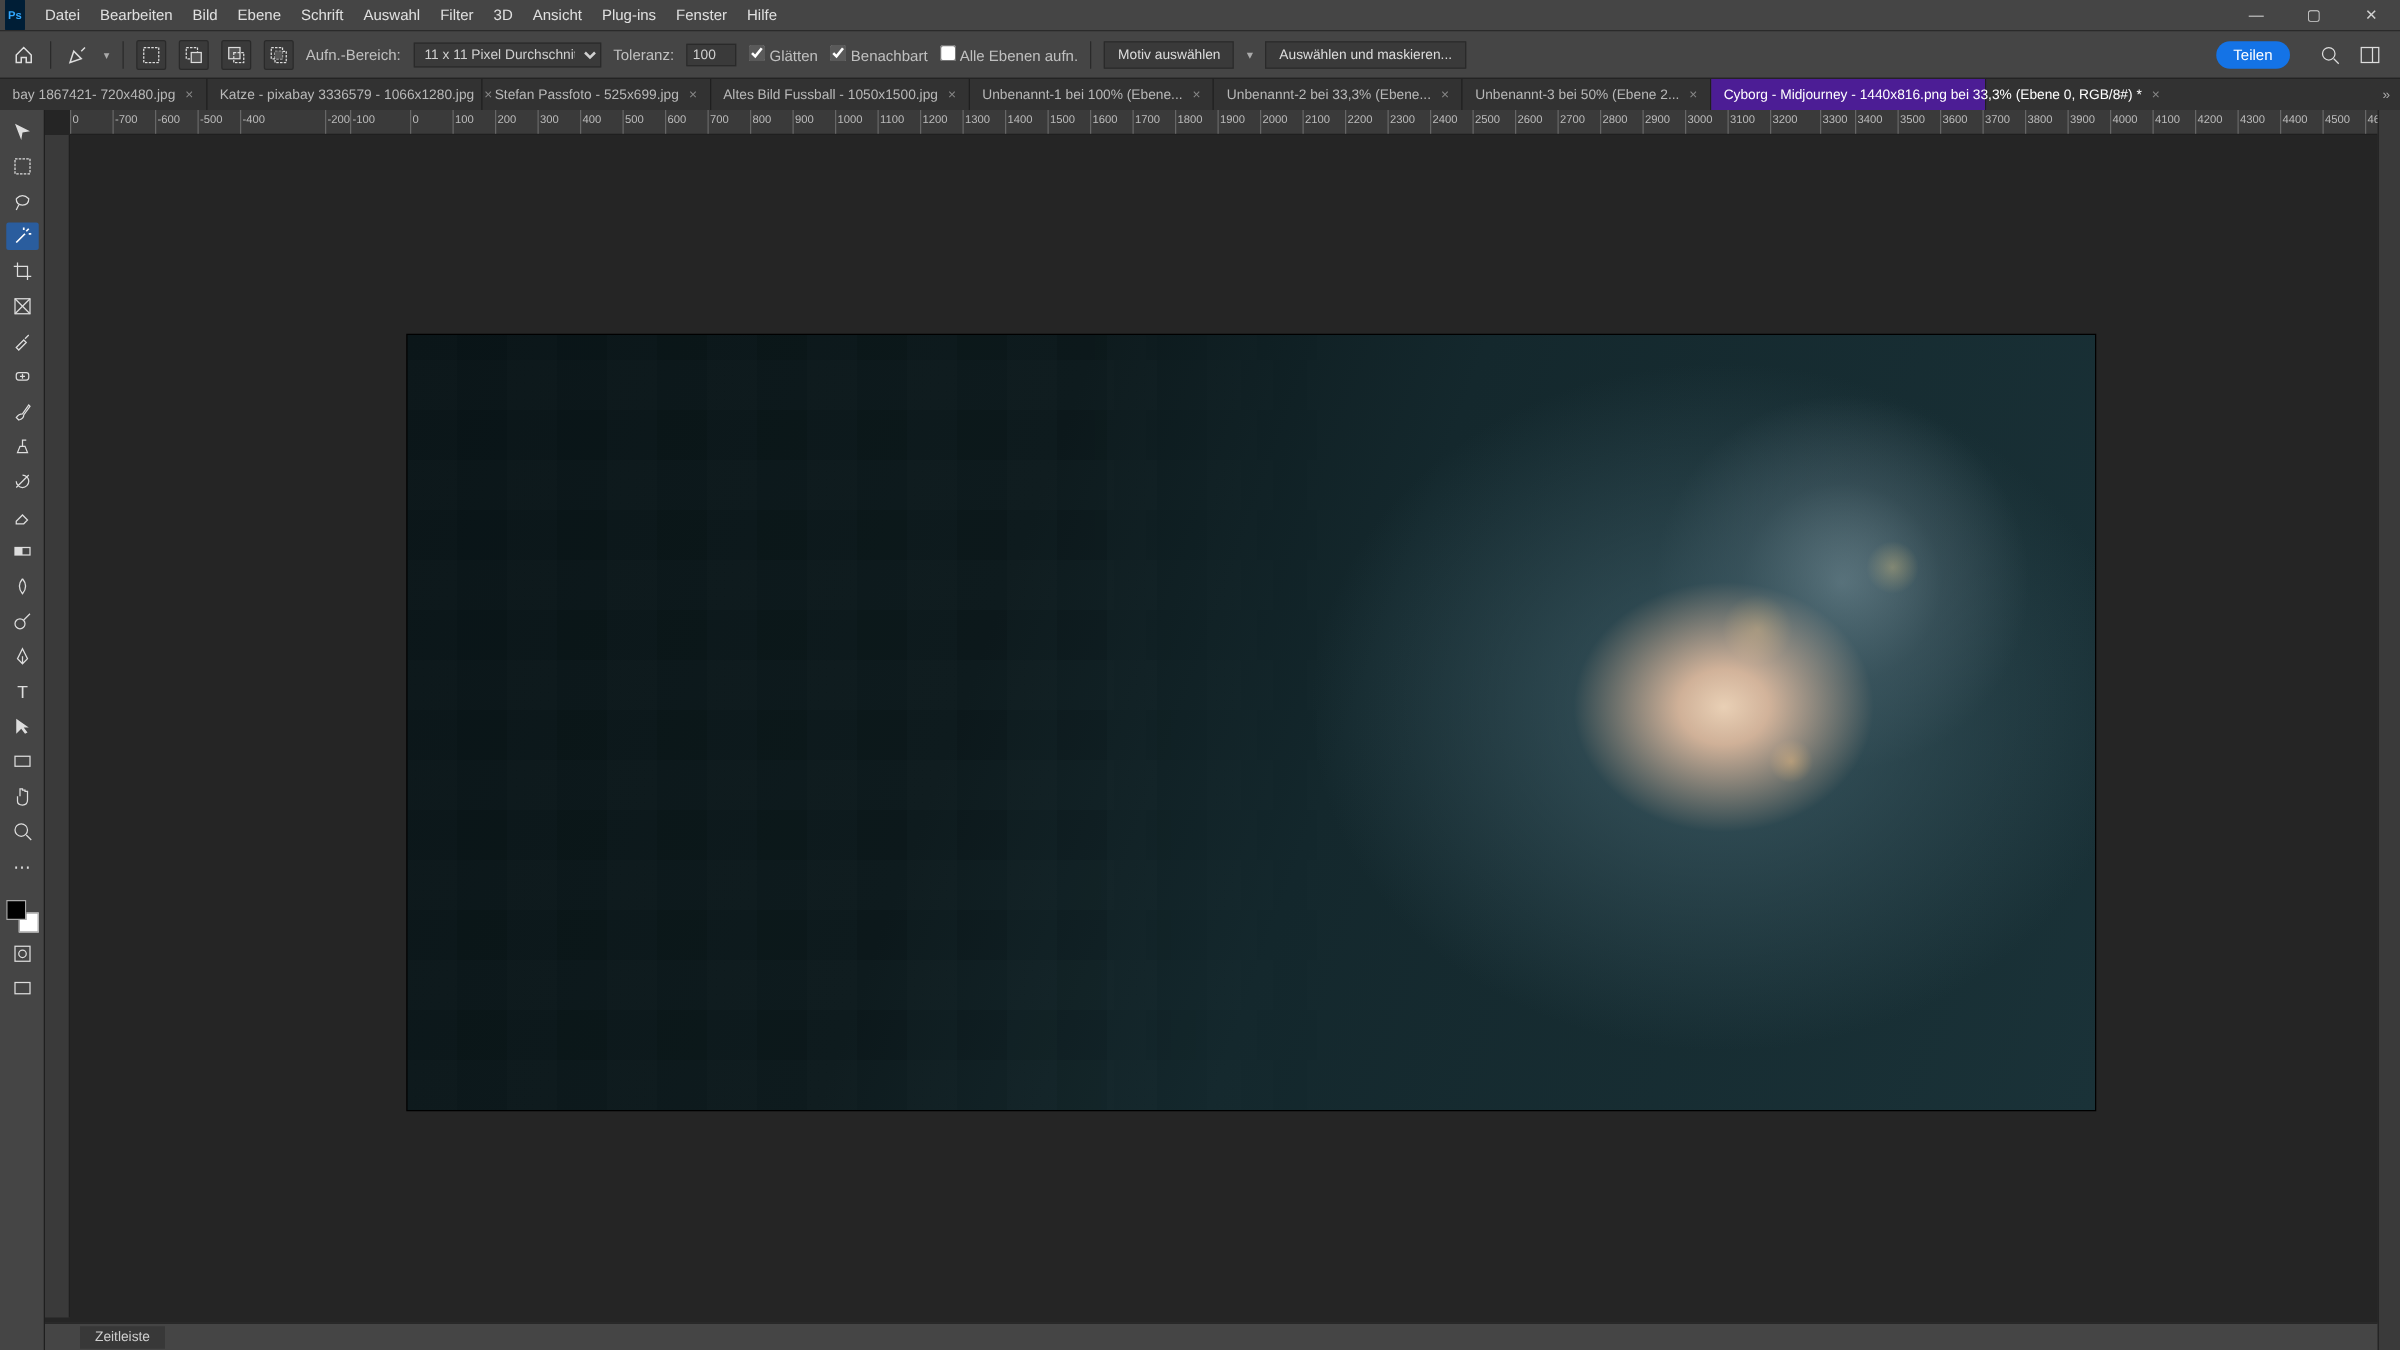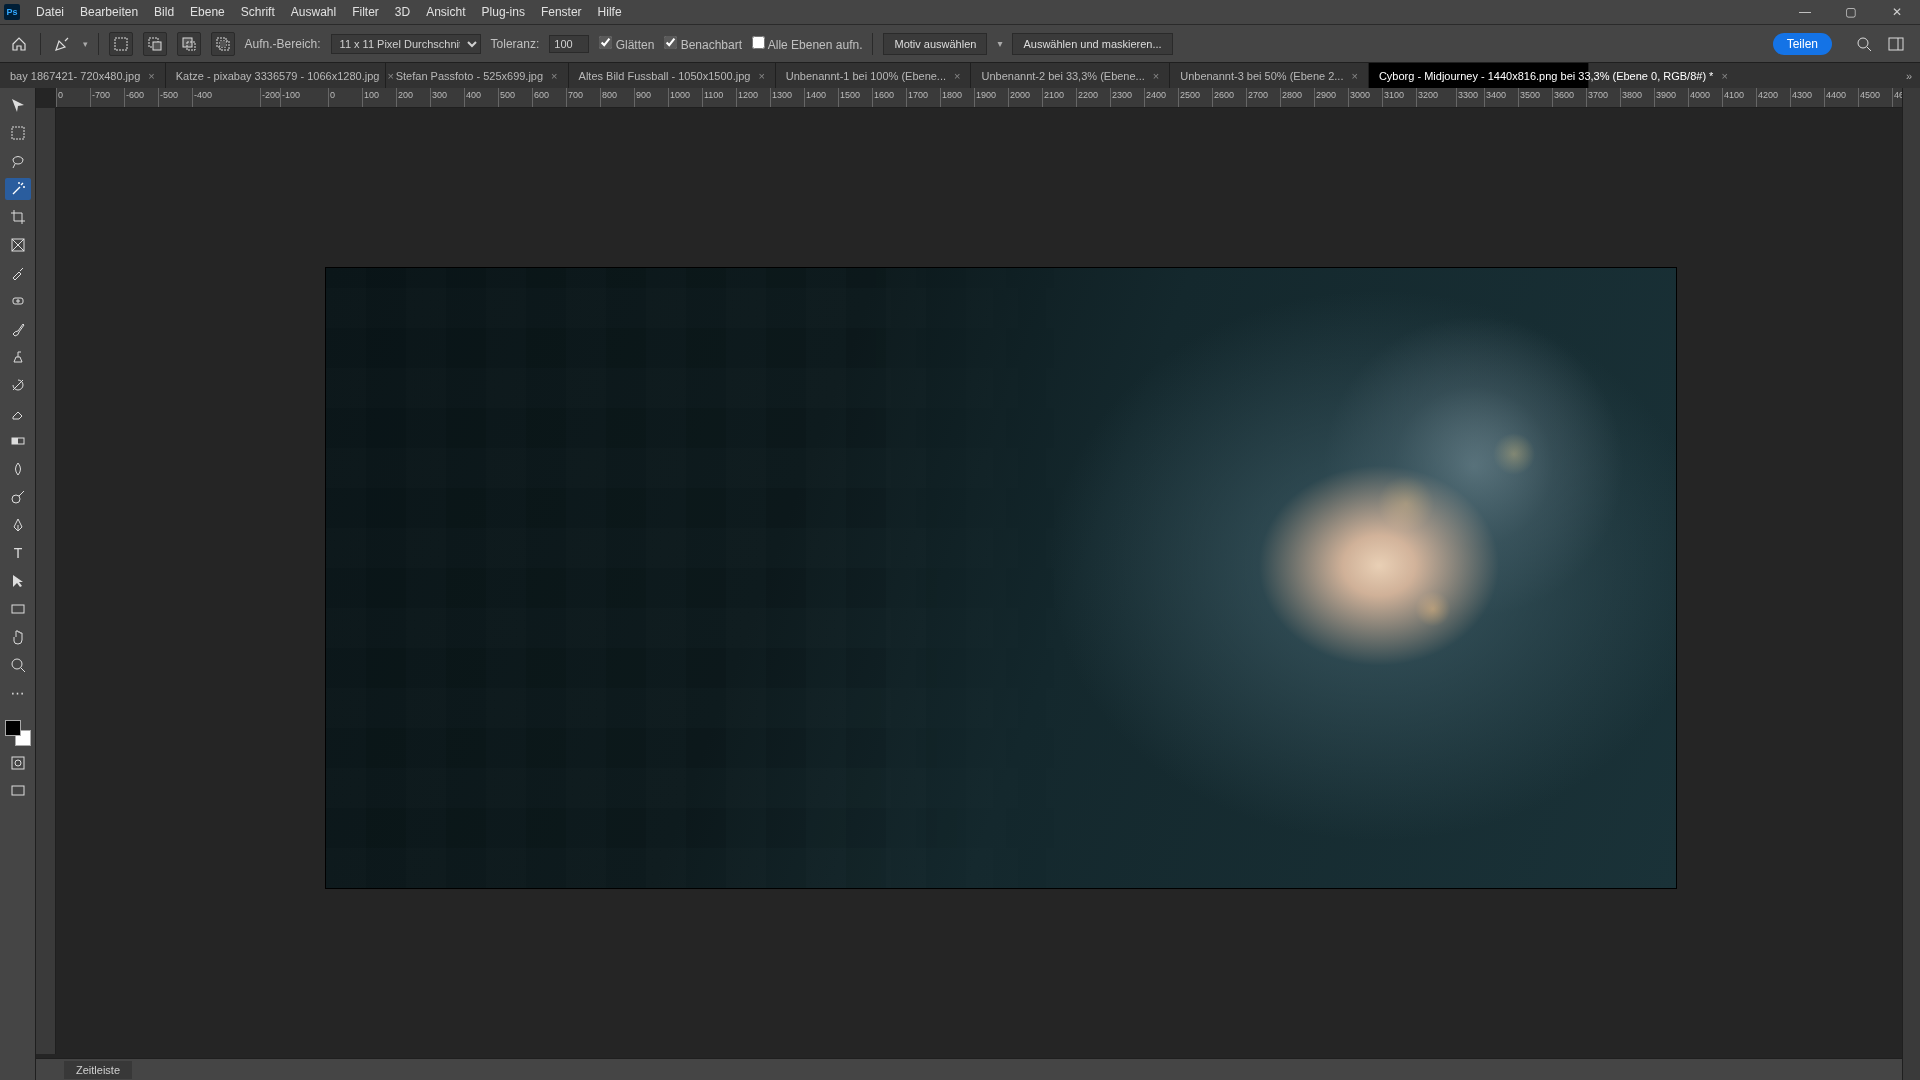--- a/index.html
+++ b/index.html
@@ -1,34 +1,34 @@
 <!DOCTYPE html>
 <html><head>
 <meta charset="utf-8">
 <style>
 * { margin: 0; padding: 0; box-sizing: border-box; font-family: "Segoe UI", Tahoma, sans-serif; }
 body { background: #323232; color: #d0d0d0; overflow: hidden; width: 1920px; height: 1080px; position: relative; }
 .menubar { background: #454545; height: 24px; display: flex; align-items: center; font-size: 12px; padding-left: 4px; position: relative; }
-.menubar .ps-icon { width: 16px; height: 16px; background: #001e36; color: #31a8ff; font-size: 9px; font-weight: bold; display: flex; align-items: center; justify-content: center; border-radius: 2px; margin-right: 8px; }
+.menubar .ps-icon { width: 16px; height: 26px; background: #001e36; color: #31a8ff; font-size: 9px; font-weight: bold; display: flex; align-items: center; justify-content: center; border-radius: 2px; margin-right: 8px; }
 .menubar .menu-item { padding: 0 8px; cursor: default; color: #e0e0e0; }
 .menubar .win-controls { position: absolute; right: 0; display: flex; }
 .menubar .win-controls span { width: 46px; height: 24px; display: flex; align-items: center; justify-content: center; font-size: 12px; }
 .optionsbar { background: #454545; height: 38px; border-top: 1px solid #2a2a2a; display: flex; align-items: center; padding: 0 8px; font-size: 12px; gap: 10px; position: relative; }
 .optionsbar .home-btn { width: 22px; height: 22px; display:flex; align-items:center; justify-content:center; }
 .optionsbar .tool-icon { width: 22px; height: 22px; display:flex; align-items:center; justify-content:center; }
 .optionsbar .sep { width:1px; height:22px; background:#2a2a2a; }
 .optionsbar .icon-btn { width: 24px; height: 24px; background:#3a3a3a; border:1px solid #2a2a2a; display:flex; align-items:center; justify-content:center; border-radius:2px; }
 .optionsbar label { color:#c0c0c0; }
 .optionsbar select, .optionsbar input[type=text] { background:#3a3a3a; border:1px solid #2a2a2a; color:#d0d0d0; font-size:11px; padding:2px 4px; }
 .optionsbar input[type=checkbox]{ accent-color:#5a5a5a; }
 .optionsbar .share-btn { background:#1473e6; color:#fff; border-radius:14px; padding:4px 14px; font-size:12px; margin-left:auto; }
 .optionsbar .right-icons { display:flex; gap:16px; margin-left:14px; margin-right:8px; }
 .tabstrip { background:#323232; height:26px; display:flex; align-items:stretch; font-size:11px; border-top:1px solid #1f1f1f; overflow:hidden; }
 .tabstrip .doc-tab { display:flex; align-items:center; padding:0 10px; border-right:1px solid #1f1f1f; color:#b8b8b8; white-space:nowrap; max-width:220px; }
-.tabstrip .doc-tab.active { background:#000000; color:#fff; }
+.tabstrip .doc-tab.active { background:#4c1d95; color:#fff; }
 .tabstrip .doc-tab .close { margin-left:8px; color:#888; }
 .tabstrip .overflow { width:22px; display:flex; align-items:center; justify-content:center; color:#aaa; margin-left:auto; }
 .workarea { position:absolute; top:88px; bottom:0; left:0; right:0; display:flex; }
 .toolbox { width:36px; background:#454545; display:flex; flex-direction:column; align-items:center; padding-top:6px; gap:6px; border-right:1px solid #1f1f1f; }
 .toolbox .tool { width:26px; height:22px; display:flex; align-items:center; justify-content:center; color:#ddd; font-size:14px; border-radius:2px; }
 .toolbox .tool.active { background:#2a5d9e; }
 .toolbox .swatches { width:26px; height:26px; position:relative; margin-top:10px; }
 .toolbox .swatches .fg { width:16px; height:16px; background:#000; border:1px solid #aaa; position:absolute; top:0; left:0; }
 .toolbox .swatches .bg { width:16px; height:16px; background:#fff; border:1px solid #aaa; position:absolute; bottom:0; right:0; }
 .canvaszone { flex:1; position:relative; background:#252525; display:flex; flex-direction:column; }

